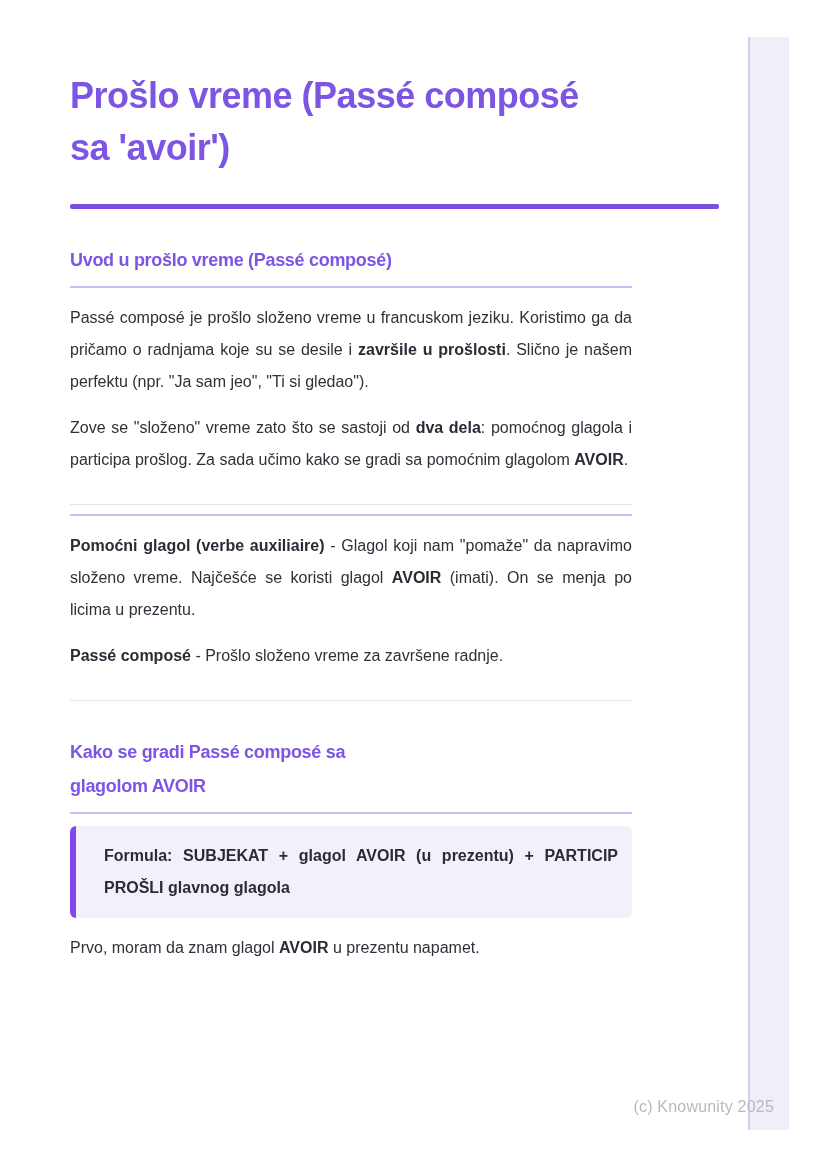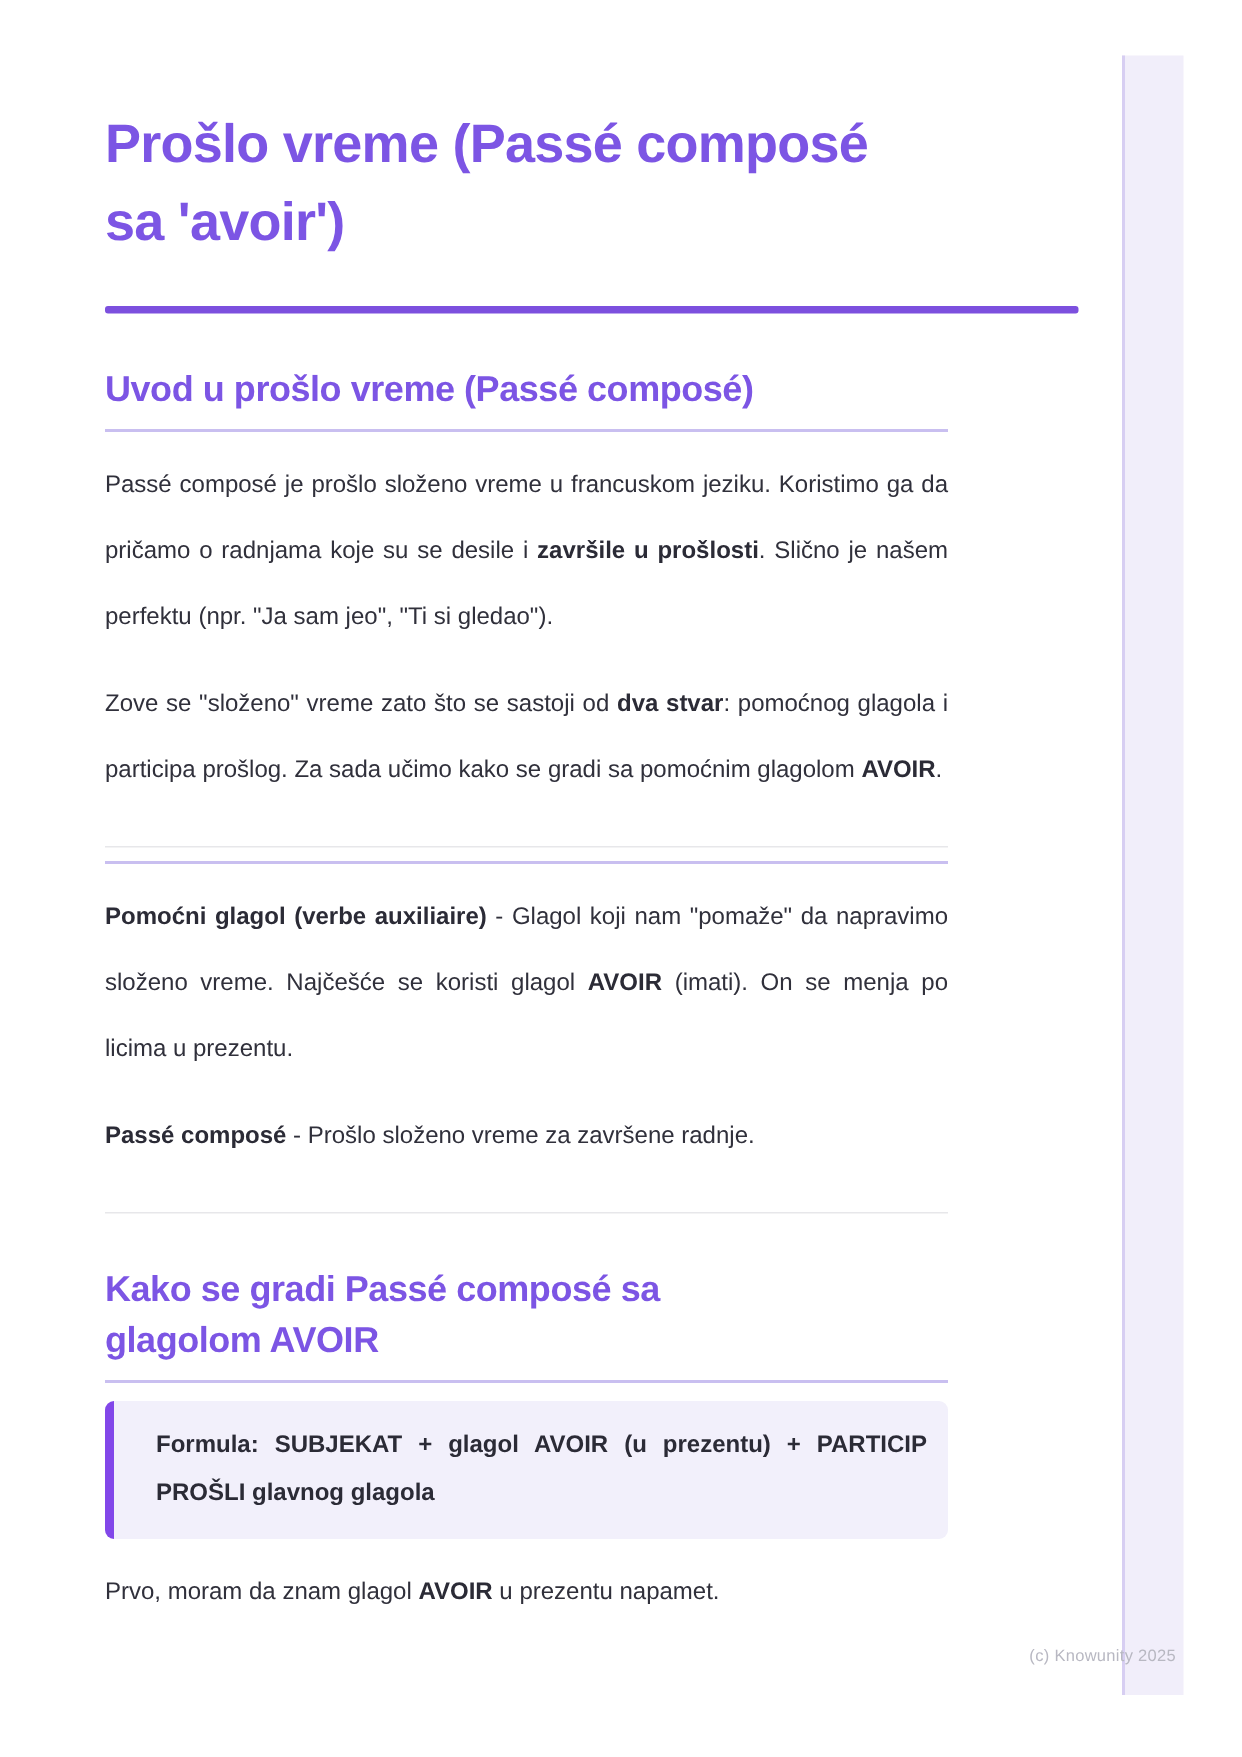--- a/index.html
+++ b/index.html
@@ -37,37 +37,37 @@
   }
   .title-underline {
     width: 649px; height: 5px;
     background: #7C50DE;
     border-radius: 2px;
     margin-top: 30px;
   }
 
   h2.section-heading {
     margin: 34px 0 0 0;
-    font-size: 24px;
+    font-size: 18px;
     line-height: 34px;
     font-weight: 700;
     color: #7C55E4;
     letter-spacing: -0.3px;
     white-space: normal;
   }
   .heading-underline {
     width: 562px; height: 2px;
     background: #C9BFF0;
     margin-top: 9px;
   }
 
   p.body-text {
     margin: 14px 0 0 0;
     font-size: 16px;
-    line-height: 44px;
+    line-height: 32px;
     text-align: justify;
     color: #30303B;
   }
   p.body-text b, .callout-text b { font-weight: 700; color: #2B2B36; }
 
   .section-divider {
     width: 562px; height: 1px;
     background: #E7E7EA;
     margin-top: 28px;
   }
@@ -86,42 +86,42 @@
     line-height: 32px;
     font-weight: 700;
     text-align: justify;
     color: #2B2B36;
     margin: 0;
   }
 
   .watermark {
     position: absolute;
     top: 1098px;
-    right: 44px;
-    font-size: 11px;
+    right: 54px;
+    font-size: 16px;
     color: #B8B8C2;
     letter-spacing: 0.2px;
     z-index: 5;
   }
 </style>
 </head>
 <body>
 
 <div class="edge-strip"></div>
 
 <div class="content">
 
   <h1 class="doc-title">Prošlo vreme (Passé composé<br>sa 'avoir')</h1>
   <div class="title-underline"></div>
 
   <div>
     <h2 class="section-heading">Uvod u prošlo vreme (Passé composé)</h2>
     <div class="heading-underline"></div>
     <p class="body-text">Passé composé je prošlo složeno vreme u francuskom jeziku. Koristimo ga da pričamo o radnjama koje su se desile i <b>završile u prošlosti</b>. Slično je našem perfektu (npr. "Ja sam jeo", "Ti si gledao").</p>
-    <p class="body-text">Zove se "složeno" vreme zato što se sastoji od <b>dva stvar</b>: pomoćnog glagola i participa prošlog. Za sada učimo kako se gradi sa pomoćnim glagolom <b>AVOIR</b>.</p>
+    <p class="body-text">Zove se "složeno" vreme zato što se sastoji od <b>dva dela</b>: pomoćnog glagola i participa prošlog. Za sada učimo kako se gradi sa pomoćnim glagolom <b>AVOIR</b>.</p>
   </div>
 
   <div class="section-divider"></div>
 
   <div>
     <div class="heading-underline"></div>
     <p class="body-text"><b>Pomoćni glagol (verbe auxiliaire)</b> - Glagol koji nam "pomaže" da napravimo složeno vreme. Najčešće se koristi glagol <b>AVOIR</b> (imati). On se menja po licima u prezentu.</p>
     <p class="body-text"><b>Passé composé</b> - Prošlo složeno vreme za završene radnje.</p>
   </div>
 

